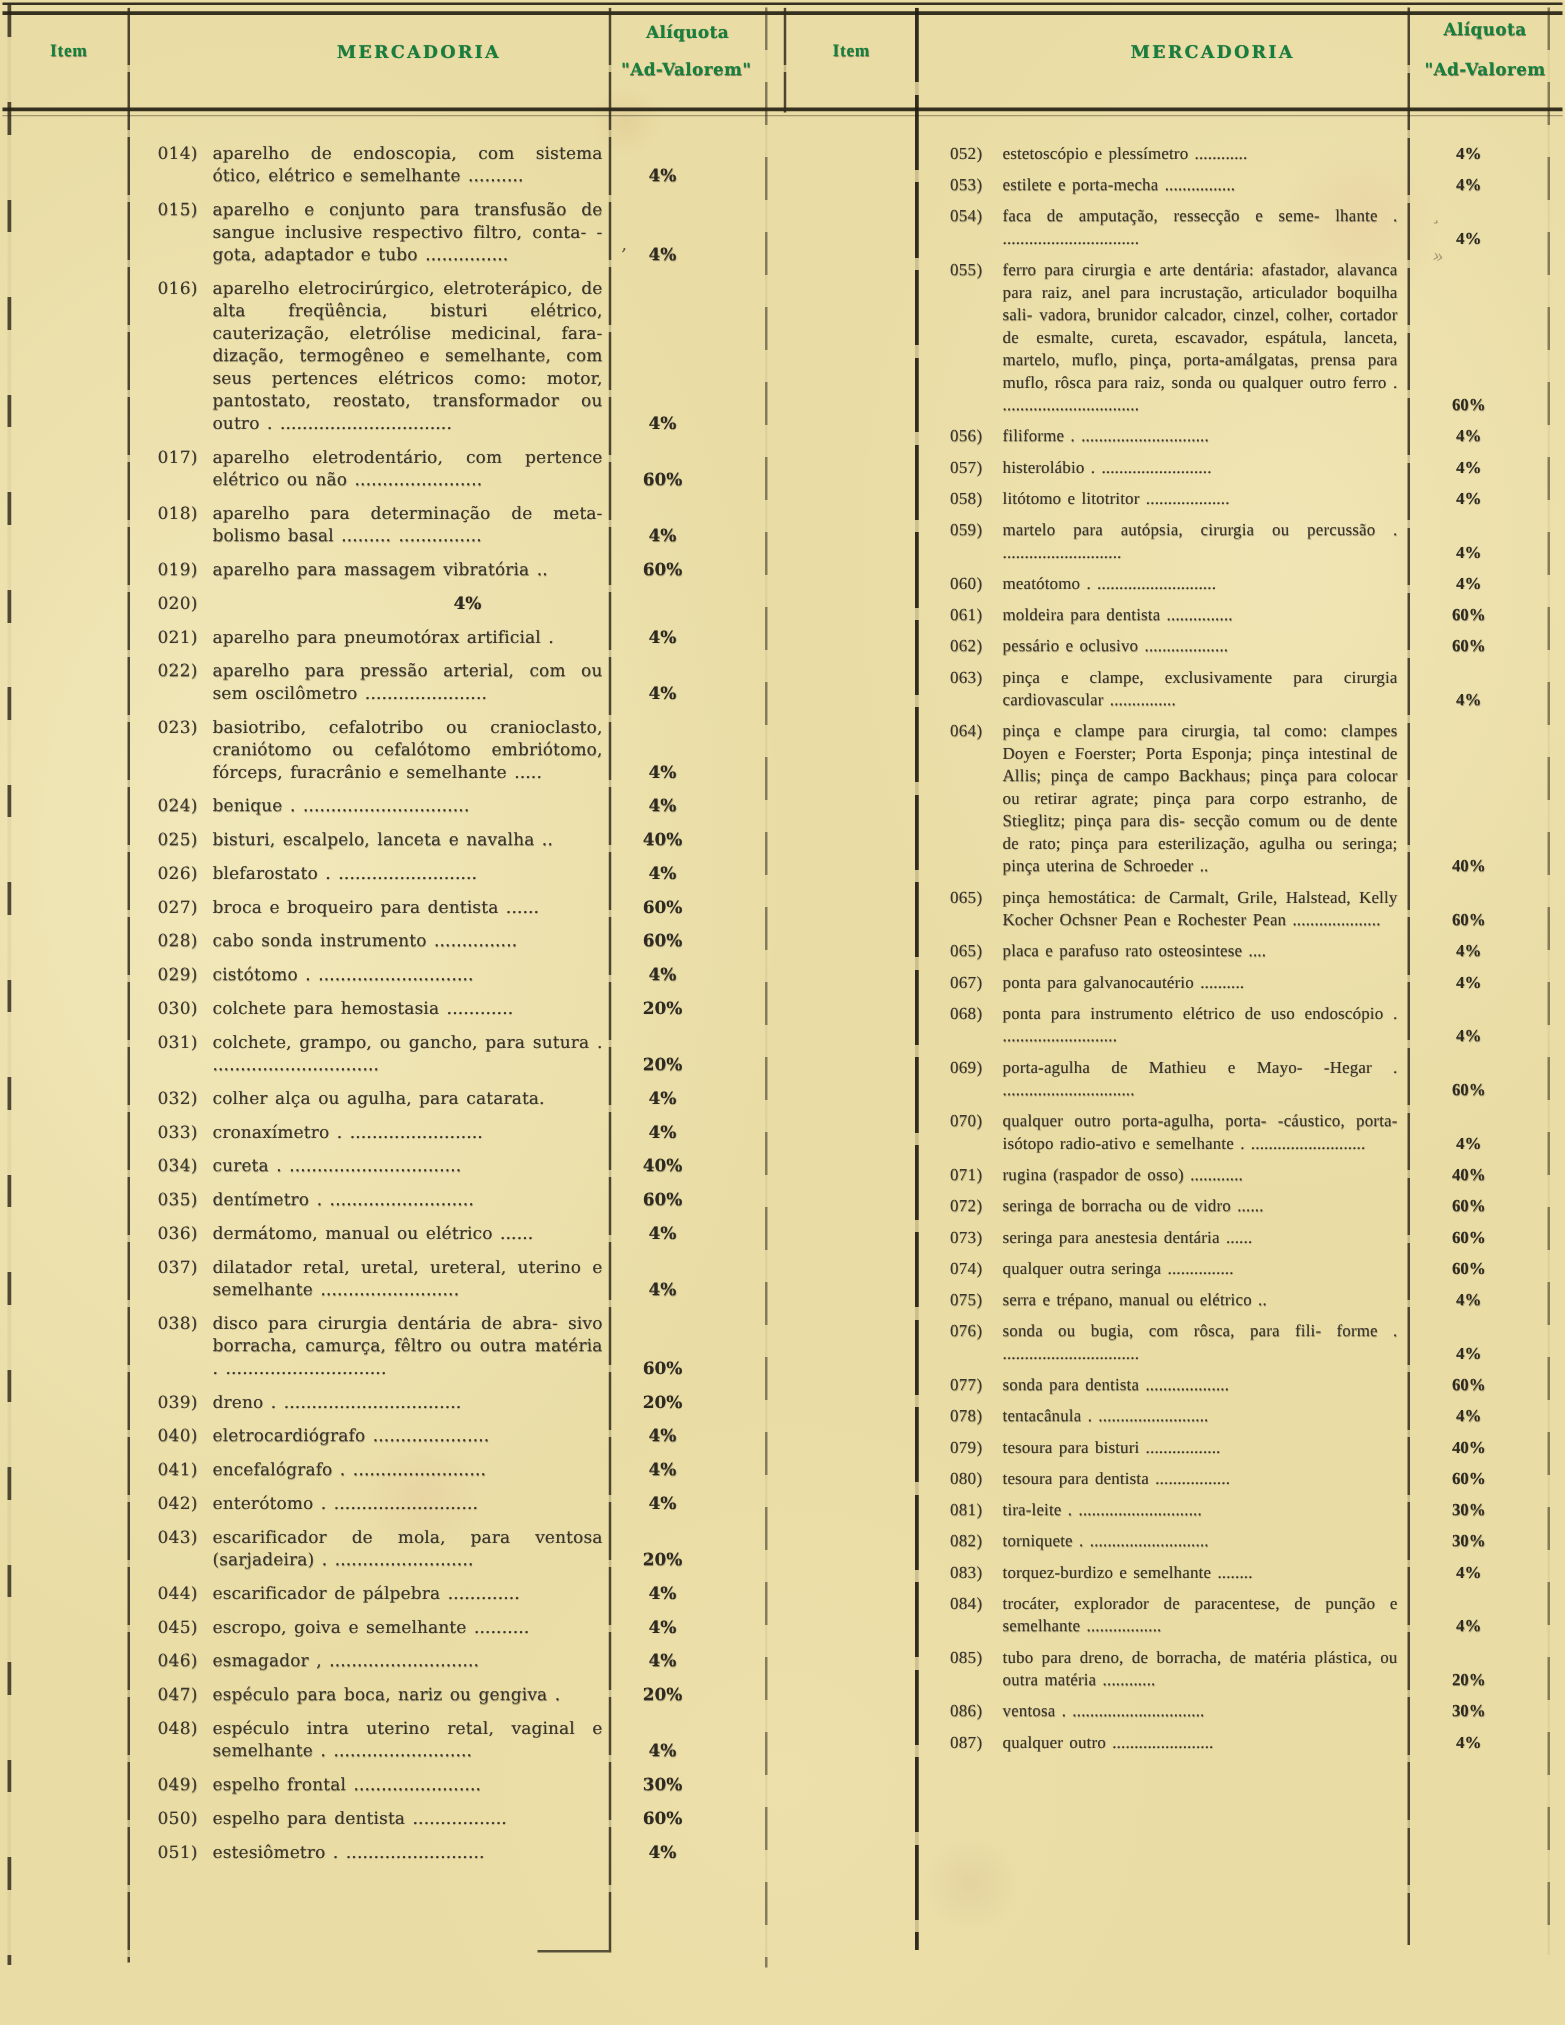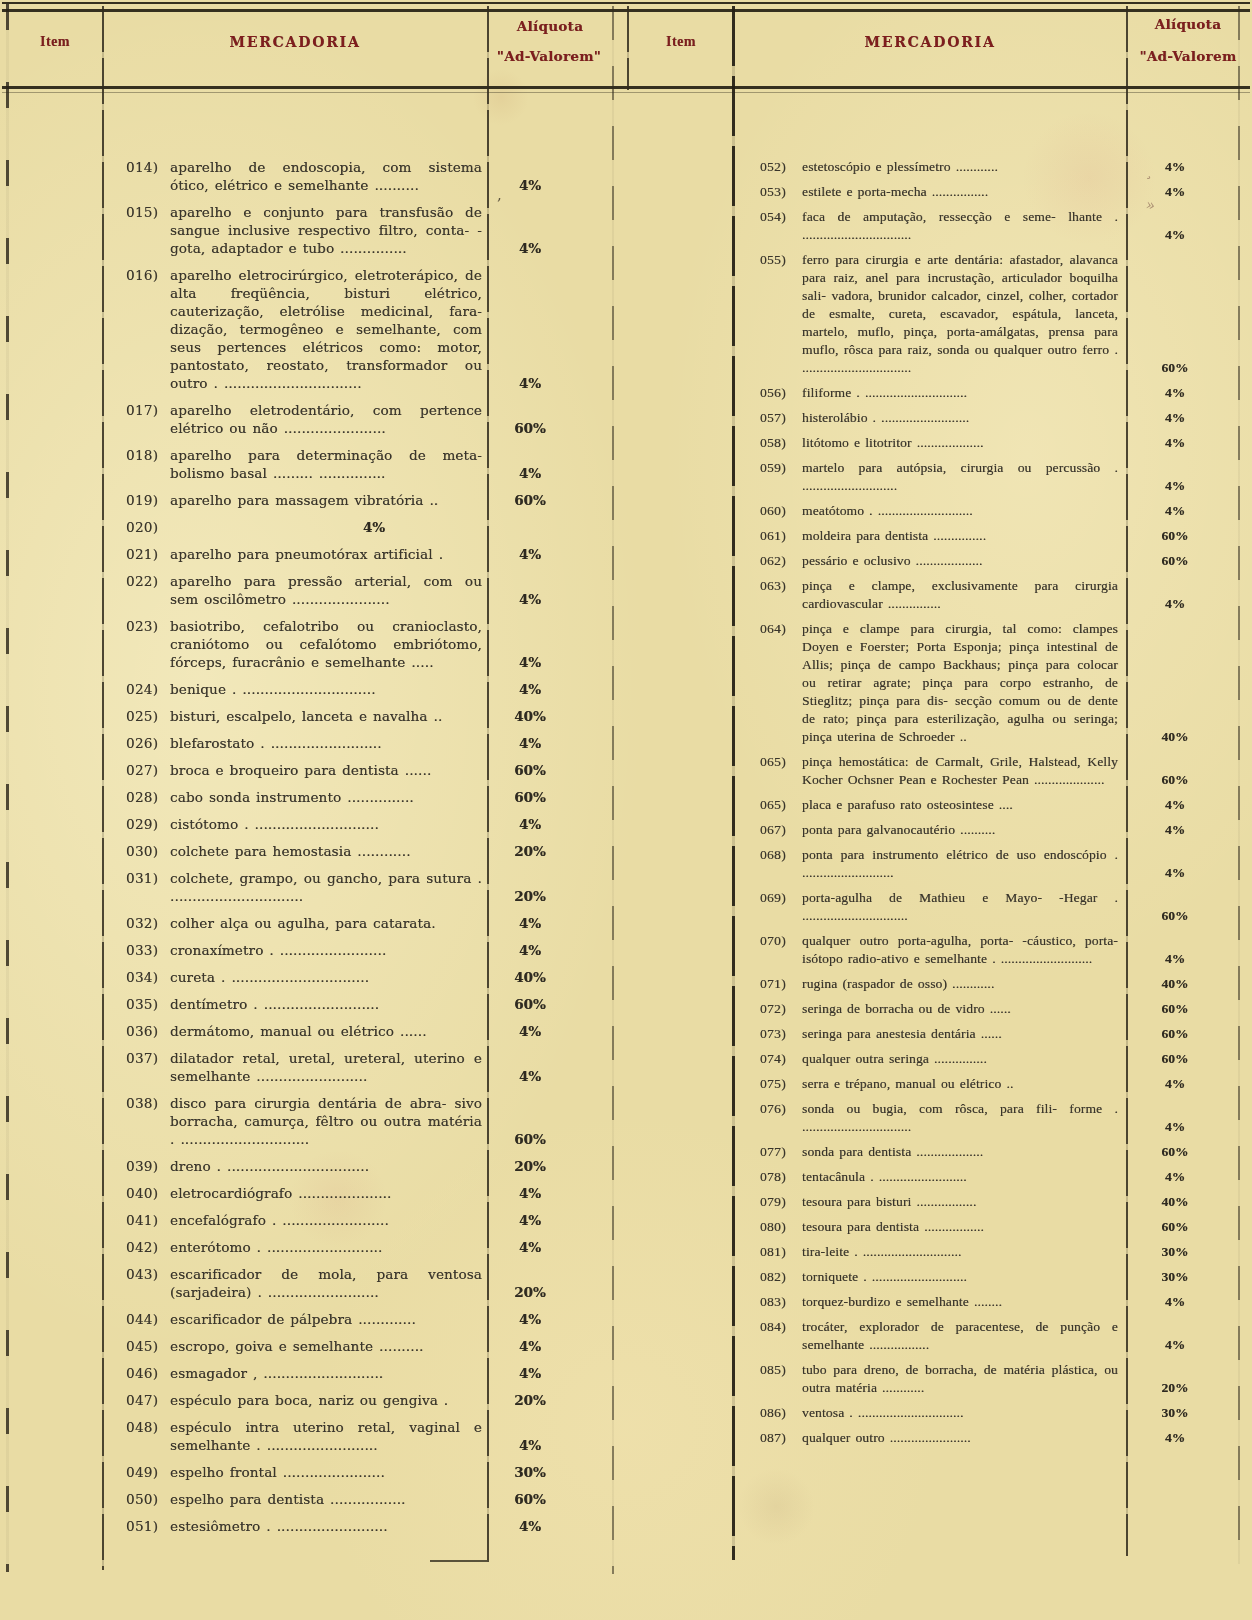--- a/index.html
+++ b/index.html
@@ -19,26 +19,26 @@
   }
   .ink{ text-shadow:0.3px 0.4px 0.6px rgba(56,50,40,0.55); }
   
   .hline{position:absolute;background:#35301f;}
   .vline{position:absolute;}
   .v-solid{background:repeating-linear-gradient(to bottom, rgba(48,42,28,0.85) 0 46px, rgba(48,42,28,0.20) 46px 52px);}
   .v-bold{background:repeating-linear-gradient(to bottom, rgba(34,29,18,0.92) 0 60px, rgba(34,29,18,0.15) 60px 70px);}
   .v-sparse{background:repeating-linear-gradient(to bottom, rgba(40,34,22,0.8) 0 26px, rgba(40,34,22,0.05) 26px 78px);}
   .v-faint{background:repeating-linear-gradient(to bottom, rgba(48,42,28,0.55) 0 34px, rgba(48,42,28,0.06) 34px 60px);}
   
-  .hdr{position:absolute;text-align:center;font-weight:bold;color:#7f1d1d;}
+  .hdr{position:absolute;text-align:center;font-weight:bold;color:#15803d;}
   .hdr-item{font-size:14px;letter-spacing:0.5px;font-family:Liberation Serif, serif;}
-  .hdr-merc{font-size:14px;letter-spacing:1.8px;}
+  .hdr-merc{font-size:14px;letter-spacing:1.8px;padding-left:40px;}
   .hdr-aliq{font-size:13.5px;letter-spacing:0.3px;}
   
-  .col{position:absolute;margin-top:44px;}
+  .col{position:absolute;}
   .item{display:flex;align-items:flex-start;}
   .col-left .item{margin-bottom:9px;}
   .col-right .item{margin-bottom:7px;}
   .num{flex:none;font-size:13.5px;letter-spacing:0.3px;}
   .col-left .num{width:44px;}
   .col-right .num{width:42px;}
   .txt{flex:none;font-size:13.5px;line-height:18px;text-align:justify;letter-spacing:0.15px;word-spacing:1.5px;}
   .col-left .txt{width:312px;}
   .col-right .txt{width:316px;}
   .val{flex:1;align-self:flex-end;text-align:center;font-size:13.5px;font-weight:bold;line-height:18px;color:#2e2a20;}

